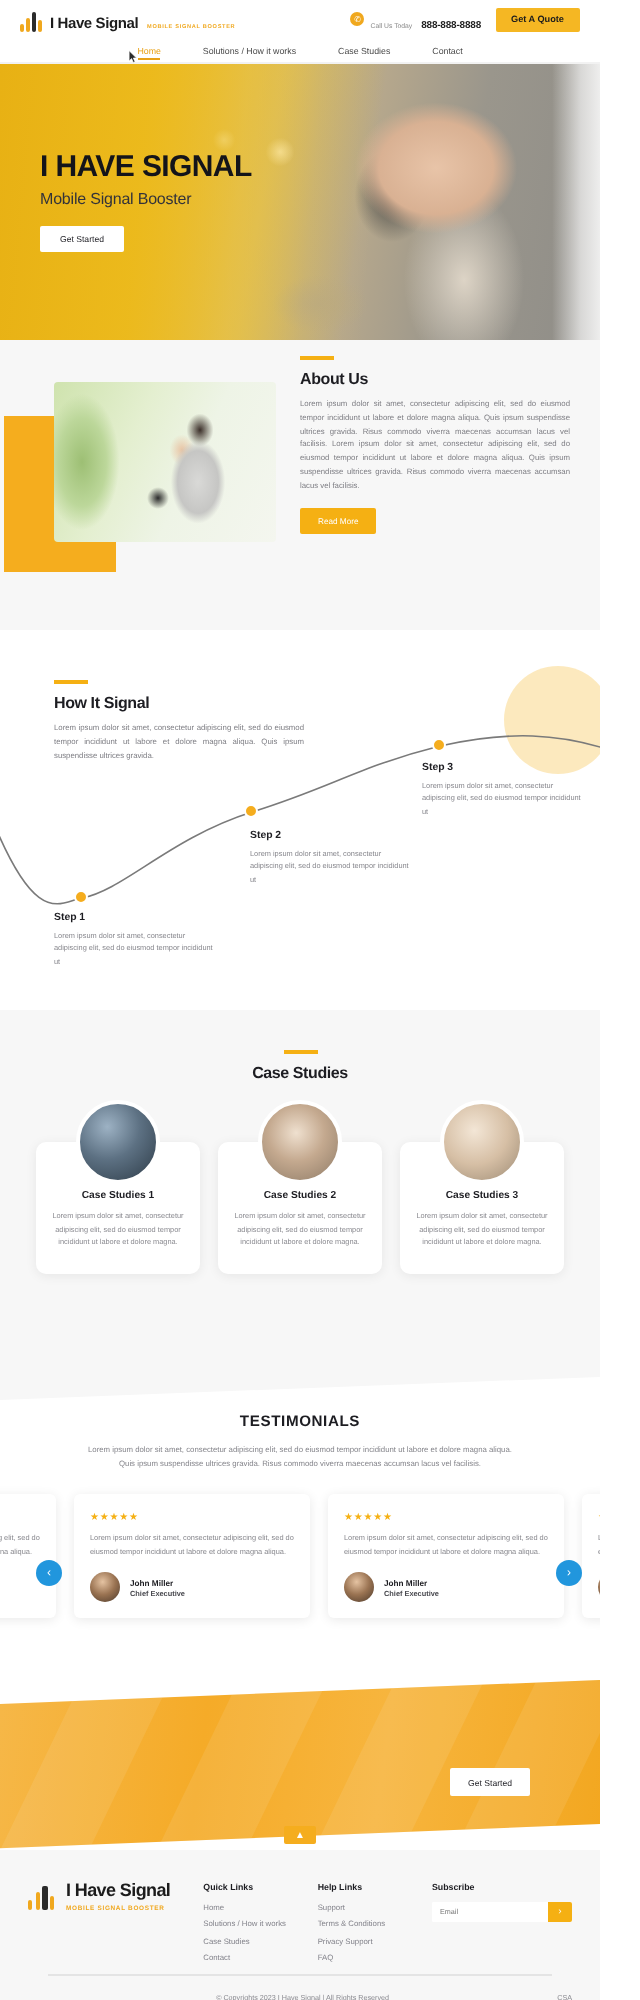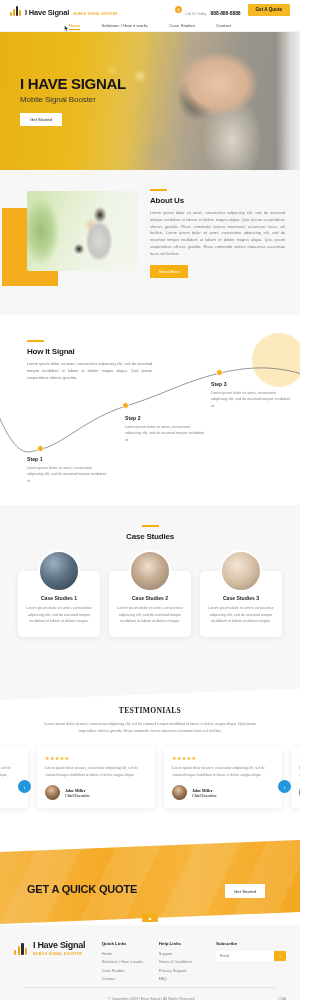--- a/index.html
+++ b/index.html
@@ -68,21 +68,21 @@
   .about-square{position:absolute;left:2px;top:38px;width:56px;height:78px;background:#f5ad1e;}
   .about-img{position:absolute;left:27px;top:21px;width:111px;height:80px;border-radius:2px;
     background:
       radial-gradient(ellipse 17px 26px at 72px 50px, #d9d9d7 0%, #c6c6c4 60%, rgba(198,198,196,0) 80%),
       radial-gradient(ellipse 9px 11px at 73px 24px, #3b2f29 0%, rgba(59,47,41,0) 75%),
       radial-gradient(ellipse 8px 10px at 64px 34px, #e8c4a4 0%, rgba(232,196,164,0) 78%),
       radial-gradient(ellipse 7px 7px at 52px 58px, #2b2b2b 0%, rgba(43,43,43,0) 78%),
       radial-gradient(ellipse 5px 5px at 80px 60px, #f2f2f0 0%, rgba(242,242,240,0) 80%),
       radial-gradient(ellipse 22px 40px at 14px 40px, #9dbf74 0%, #bcd79a 55%, rgba(188,215,154,0) 85%),
       linear-gradient(115deg,#cfe3ae 0%,#e4efd0 35%,#eef4e6 60%,#f4f6ef 100%);}
-  .about-txt{position:absolute;left:150px;top:19px;width:135px;}
+  .about-txt{position:absolute;left:150px;top:8px;width:135px;}
   .rule{width:17px;height:2px;background:#f5b013;}
   .h-sec{font-size:8px;font-weight:bold;color:#1d1d22;letter-spacing:-.2px;margin-top:5px;}
   .p-body{font-size:3.9px;line-height:1.75;color:#7d7d83;text-align:justify;margin-top:5px;}
   .btn-more{margin-top:7px;background:#f5b013;color:#fff;font-size:4.1px;
       padding:4px 9px;border:none;border-radius:1px;cursor:pointer;}
 
   
   .how{height:190px;background:#fff;position:relative;overflow:hidden;}
   .how-blob{position:absolute;right:-6px;top:18px;width:54px;height:54px;
       border-radius:50%;background:#fbe2a8;opacity:.75;}
@@ -105,21 +105,21 @@
       box-shadow:0 1px 6px rgba(0,0,0,.07);position:relative;text-align:center;}
   .case-av{position:absolute;left:50%;top:-21px;transform:translateX(-50%);
       width:42px;height:42px;border-radius:50%;border:2px solid #fff;}
   .av1{background:radial-gradient(circle at 36% 30%,#9db2c4 0%,#5d7183 45%,#2d3b47 100%);}
   .av2{background:radial-gradient(circle at 45% 38%,#efe0cf 0%,#c4a98f 45%,#8d7a66 100%);}
   .av3{background:radial-gradient(circle at 40% 35%,#f3e6d6 0%,#d6bfa5 50%,#9c8a74 100%);}
   .case-t{font-size:5.1px;font-weight:bold;color:#1d1d22;}
   .case-p{font-size:3.7px;line-height:1.8;color:#8a8a90;margin-top:4px;}
 
   
-  .testi{height:160px;background:#fff;position:relative;overflow:hidden;padding-top:26px;font-family:Liberation Serif, serif;}
+  .testi{height:160px;background:#fff;position:relative;overflow:hidden;padding-top:26px;}
   .testi-tilt{position:absolute;left:-10px;top:-16px;width:330px;height:30px;
       background:#f7f7f7;transform:rotate(-2.2deg);}
   .h-testi{font-size:7.6px;font-weight:bold;color:#1d1d22;letter-spacing:.3px;text-align:center;}
   .testi-sub{font-size:3.9px;line-height:1.8;color:#84848a;text-align:center;
       width:218px;margin:6px auto 0;}
   .t-row{display:flex;gap:9px;margin-top:12px;padding-left:2px;}
   .t-card{width:118px;flex:0 0 118px;background:#fff;border-radius:3px;padding:8px;
       box-shadow:0 1px 6px rgba(0,0,0,.09);}
   .stars{color:#f5b013;font-size:5px;letter-spacing:.4px;}
   .t-p{font-size:3.7px;line-height:1.8;color:#87878d;margin-top:4px;}
@@ -337,21 +337,20 @@
     <div class="arrow ar-r">›</div>
   </div>
 
   <div class="quote">
     <div class="quote-band">
       <div class="qs" style="left:30px"></div>
       <div class="qs" style="left:110px"></div>
       <div class="qs" style="left:190px"></div>
       <div class="qs" style="left:262px"></div>
     </div>
-    <div class="quote-h">GET A QUICK QUOTE</div>
     <button class="btn-q">Get Started</button>
     <div class="totop">▲</div>
   </div>
 
   <div class="footer">
     <div class="f-cols">
       <div class="f-brand">
         <div class="f-logo">
           <span class="f-mark">
               <i></i>

